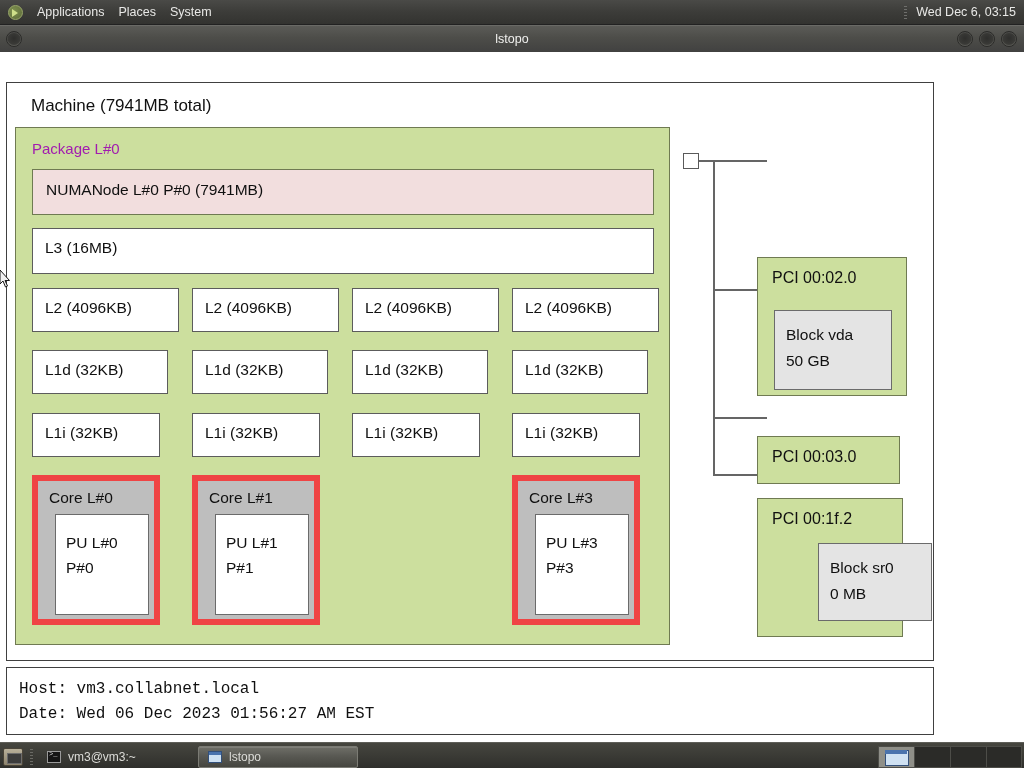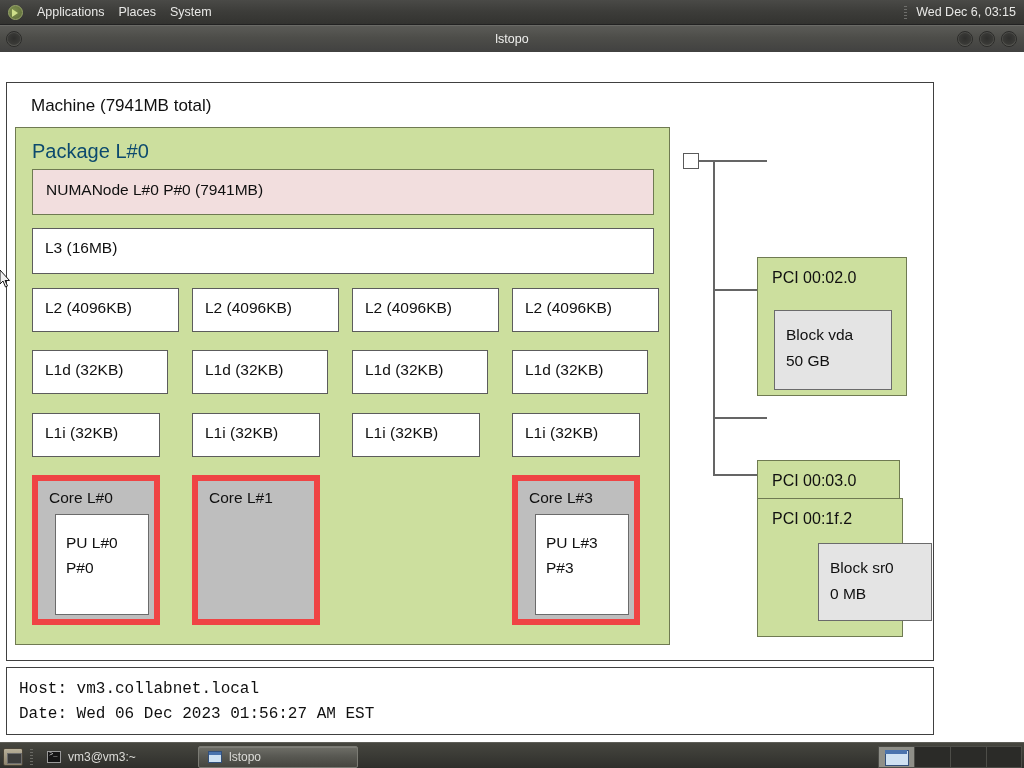--- a/index.html
+++ b/index.html
@@ -81,21 +81,21 @@
     font-size: 17px; color: #101010; white-space: nowrap;
   }
 
   
   #package-box {
     position: absolute; left: 8px; top: 44px; width: 655px; height: 518px;
     background: #ccdf9e; border: 1px solid #6f7a52;
   }
   #package-label {
     position: absolute; left: 16px; top: 12px;
-    font-size: 20px; color: #0c4a6e;
+    font-size: 15px; color: #a21caf;
   }
 
   .node-box {
     position: absolute; background: #f2dede; border: 1px solid #6f7a52;
   }
   .node-label { position: absolute; left: 13px; top: 11px; font-size: 15.5px; color: #101010; }
 
   .cache-box {
     position: absolute; background: #ffffff; border: 1px solid #5c5c5c;
   }
@@ -287,20 +287,24 @@
 
         <div class="core-box" style="left:16px;  top:347px; width:128px; height:150px;">
           <div class="core-label">Core L#0</div>
           <div class="pu-box" style="left:17px; top:33px; width:94px; height:101px;">
             <div class="pu-label">PU L#0
 P#0</div>
           </div>
         </div>
         <div class="core-box" style="left:176px; top:347px; width:128px; height:150px;">
           <div class="core-label">Core L#1</div>
+          <div class="pu-box" style="left:17px; top:33px; width:94px; height:101px;">
+            <div class="pu-label">PU L#1
+P#1</div>
+          </div>
         </div>
         <div class="core-box" style="left:496px; top:347px; width:128px; height:150px;">
           <div class="core-label">Core L#3</div>
           <div class="pu-box" style="left:17px; top:33px; width:94px; height:101px;">
             <div class="pu-label">PU L#3
 P#3</div>
           </div>
         </div>
       </div>
 
@@ -322,21 +326,21 @@
 
 
       <div class="pci-box" style="left:750px; top:174px; width:150px; height:139px;">
         <div class="pci-label">PCI 00:02.0</div>
         <div class="osdev-box" style="left:16px; top:52px; width:118px; height:80px;padding-left:6px;">
           <div class="osdev-label">Block vda
 50 GB</div>
         </div>
       </div>
 
-      <div class="pci-box" style="left:750px; top:353px; width:143px; height:48px;margin-top:24px;">
+      <div class="pci-box" style="left:750px; top:353px; width:143px; height:48px;">
         <div class="pci-label">PCI 00:03.0</div>
       </div>
 
       <div class="pci-box" style="left:750px; top:415px; width:146px; height:139px;">
         <div class="pci-label">PCI 00:1f.2</div>
         <div class="osdev-box" style="left:16px; top:44px; width:114px; height:78px;margin-left:44px;">
           <div class="osdev-label">Block sr0
 0 MB</div>
         </div>
       </div>

